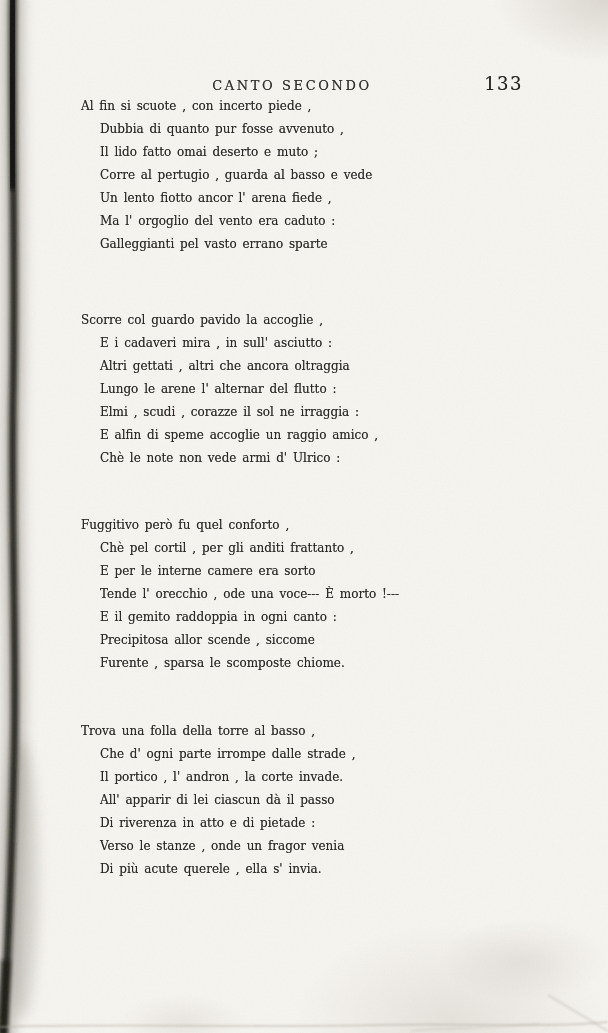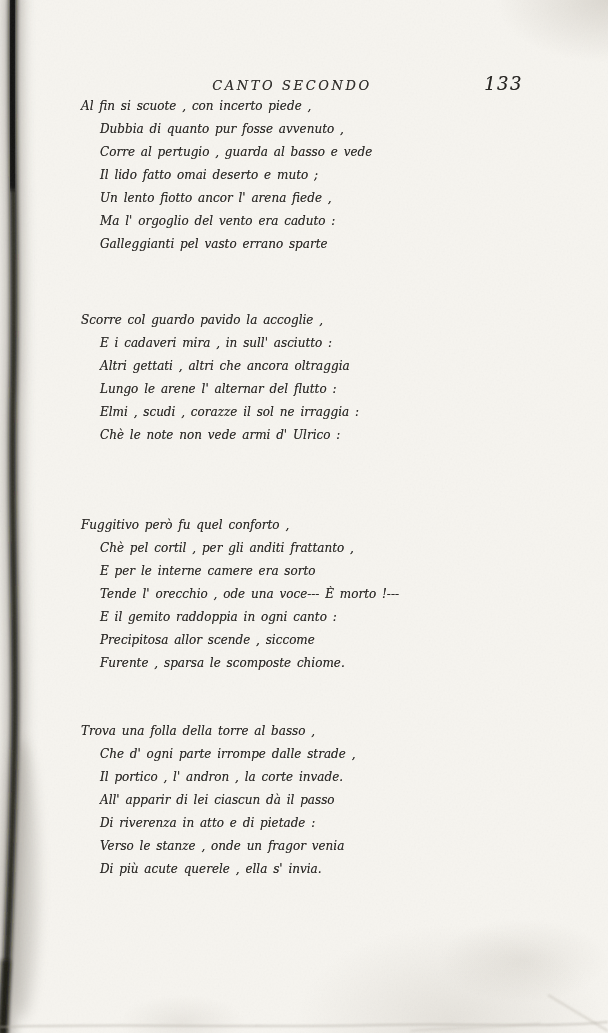--- a/index.html
+++ b/index.html
@@ -12,21 +12,20 @@
     width:608px;height:1033px;
     overflow:hidden;
     background:
       radial-gradient(ellipse 160px 90px at 100% 0%, rgba(158,150,138,.30), transparent 70%),
       radial-gradient(ellipse 220px 140px at 74% 99%, rgba(168,161,150,.22), transparent 70%),
       radial-gradient(ellipse 120px 60px at 86% 93%, rgba(160,153,142,.18), transparent 70%),
       radial-gradient(ellipse 90px 40px at 30% 99%, rgba(170,164,154,.18), transparent 70%),
       var(--paper);
     font-family:"DejaVu Serif","Liberation Serif",serif;
     color:var(--ink);
-    font-style:italic;
   }
   #binding{position:absolute;left:0;top:0;pointer-events:none;}
   #bottom-artifacts{position:absolute;left:0;top:993px;pointer-events:none;}
   #grain{position:absolute;inset:0;opacity:.05;pointer-events:none;}
 
   .header{
     position:absolute;left:83px;top:75px;width:442px;height:20px;
   }
   .header .title{
     position:absolute;left:0;right:24px;top:3px;
@@ -82,33 +81,34 @@
   </svg>
 
   <div class="header">
     <span class="title">CANTO SECONDO</span>
     <span class="pagenum">133</span>
   </div>
 
   <div class="stanza" id="stanza-1">
     <div class="line first">Al fin si scuote , con incerto piede ,</div>
     <div class="line">Dubbia di quanto pur fosse avvenuto ,</div>
+    <div class="line">Il lido fatto omai deserto e muto ;</div>
     <div class="line">Corre al pertugio , guarda al basso e vede</div>
-    <div class="line">Il lido fatto omai deserto e muto ;</div>
     <div class="line">Un lento fiotto ancor l' arena fiede ,</div>
     <div class="line">Ma l' orgoglio del vento era caduto :</div>
     <div class="line">Galleggianti pel vasto errano sparte</div>
   </div>
 
   <div class="stanza" id="stanza-2">
     <div class="line first">Scorre col guardo pavido la accoglie ,</div>
     <div class="line">E i cadaveri mira , in sull' asciutto :</div>
     <div class="line">Altri gettati , altri che ancora oltraggia</div>
     <div class="line">Lungo le arene l' alternar del flutto :</div>
     <div class="line">Elmi , scudi , corazze il sol ne irraggia :</div>
+    <div class="line">E alfin di speme accoglie un raggio amico ,</div>
     <div class="line">Chè le note non vede armi d' Ulrico :</div>
   </div>
 
   <div class="stanza" id="stanza-3">
     <div class="line first">Fuggitivo però fu quel conforto ,</div>
     <div class="line">Chè pel cortil , per gli anditi frattanto ,</div>
     <div class="line">E per le interne camere era sorto</div>
     <div class="line">Tende l' orecchio , ode una voce--- È morto !---</div>
     <div class="line">E il gemito raddoppia in ogni canto :</div>
     <div class="line">Precipitosa allor scende , siccome</div>

